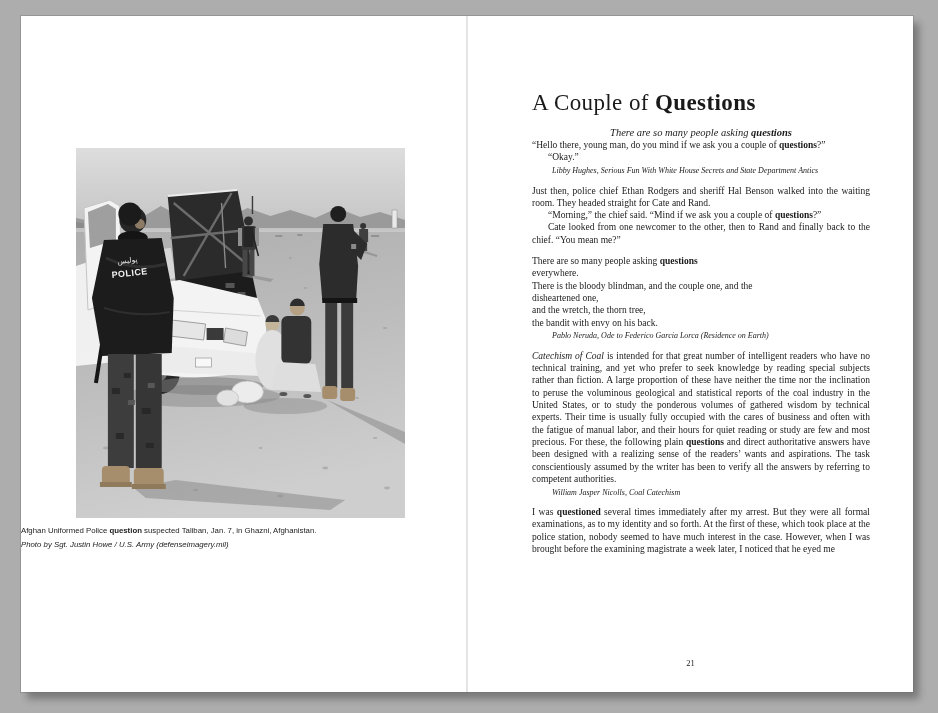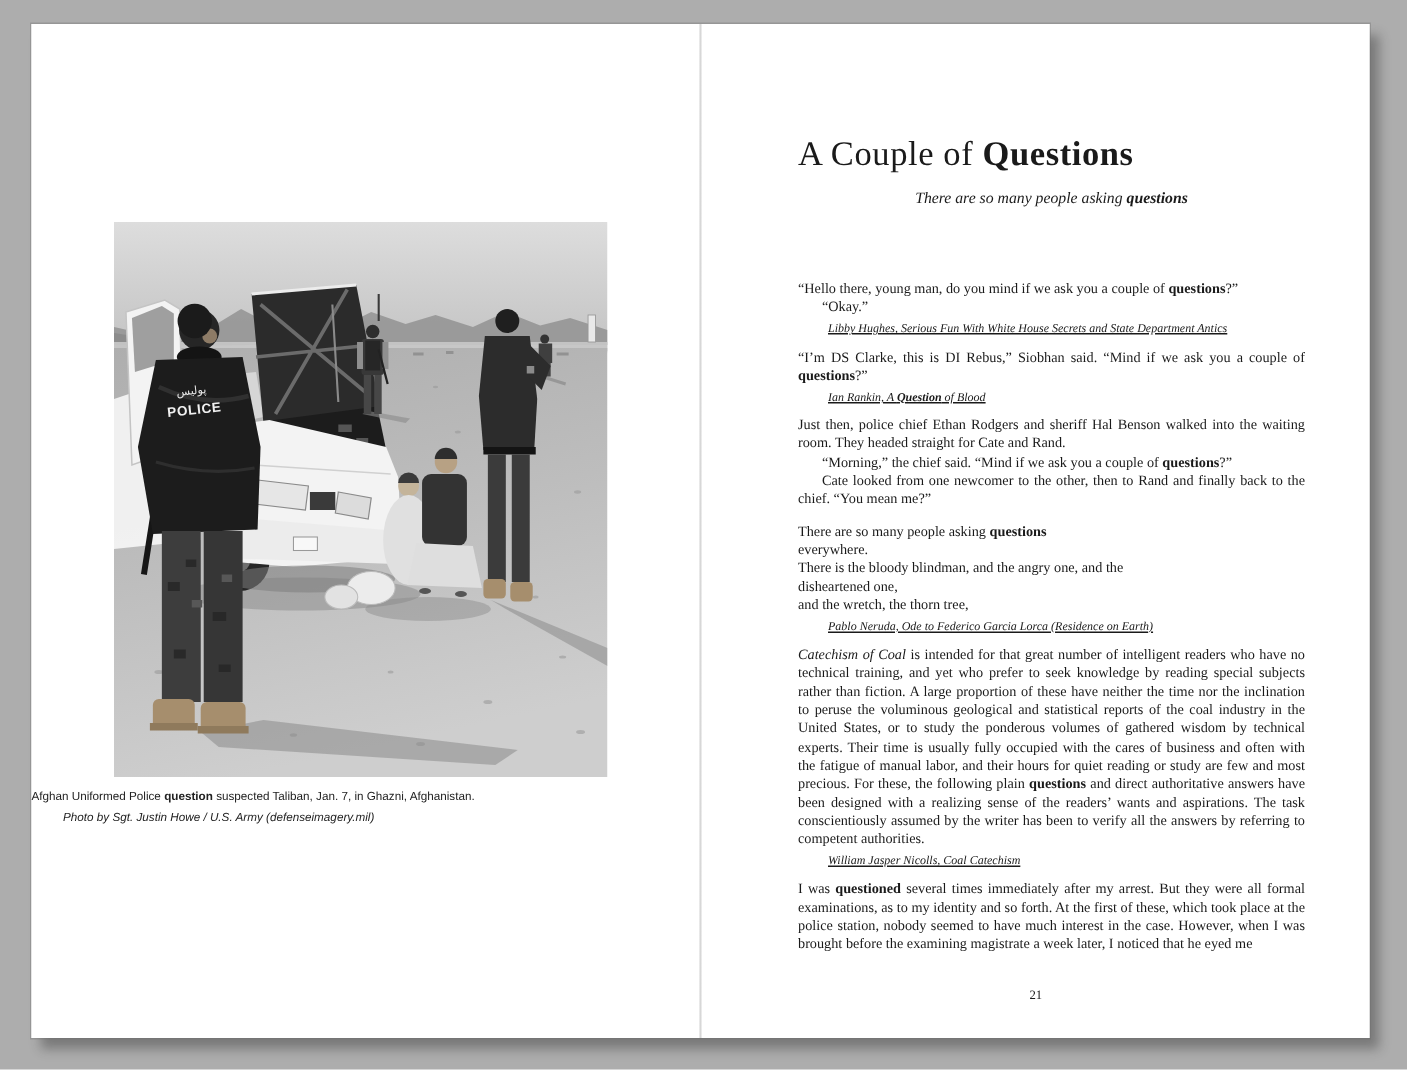--- a/index.html
+++ b/index.html
@@ -17,31 +17,31 @@
   }
   .page{width:445px;height:676px;background:var(--paper,#fff);position:relative;flex:0 0 auto;}
   .seam{width:2px;height:676px;flex:0 0 auto;
     background:linear-gradient(to right,#f1f1f1,#d7d7d7,#f3f3f3);}
   
   .photo-frame{position:absolute;left:55px;top:132px;width:329px;height:370px;}
   .photo-frame svg{display:block;width:100%;height:100%;}
   .caption{position:absolute;left:0;right:0;top:508px;text-align:left;
     font-family:"Liberation Sans", sans-serif;font-size:7.8px;line-height:14px;color:#222;}
   .caption p{margin:0;}
-  .caption .line2{font-style:italic;padding-left:21px;}
+  .caption .line2{font-style:italic;}
   
   .content{position:absolute;left:64px;top:74px;width:338px;bottom:26px;overflow:hidden;}
   .chapter-title{margin:0;font-weight:400;font-size:23px;line-height:26px;letter-spacing:.4px;}
   .chapter-sub{margin:10px 0 0 0;text-align:center;font-style:italic;font-size:10.5px;line-height:13px;}
-  .blocks{margin-top:48px;font-size:9.5px;line-height:12.3px;}
+  .blocks{font-size:9.5px;line-height:12.3px;}
   .block{margin:0 0 9px 0;}
   .para{margin:0;text-align:justify;}
   .para.indent{text-indent:16px;}
   .poem-line{margin:0;text-align:left;}
-  .attr{margin:2.5px 0 0 20px;font-style:italic;font-size:8px;line-height:9.5px;text-decoration:underline;}
+  .attr{margin:2.5px 0 0 20px;font-style:italic;font-size:8px;line-height:9.5px;}
   .b{font-weight:bold;}
   .i{font-style:italic;}
   .pagenum{position:absolute;bottom:24px;left:0;right:0;text-align:center;font-size:8.5px;}
   
   .ph-mountain{fill:var(--photo_mountain,#8f8f8f);}
   .ph-truck{fill:var(--photo_truck,#f3f3f3);}
   .ph-hood{fill:var(--photo_hood_dark,#2b2b2b);}
   .ph-uniform{fill:var(--photo_uniform_dark,#1c1c1c);}
   .ph-uniform-mid{fill:var(--photo_uniform_mid,#3d3d3d);}
   .ph-boot{fill:var(--photo_boots,#a38b69);}
@@ -230,34 +230,31 @@
     <div class="content">
       <h1 class="chapter-title"><span>A Couple of </span><span class="b">Questions</span></h1>
       <p class="chapter-sub"><span class="i">There are so many people asking </span><span class="b i">questions</span></p>
       <div class="blocks">
           <div class="block">
             <p class="para"><span>“Hello there, young man, do you mind if we ask you a couple of </span><span class="b">questions</span><span>?”</span></p>
             <p class="para indent"><span>“Okay.”</span></p>
             <p class="attr"><span>Libby Hughes, Serious Fun With White House Secrets and State Department Antics</span></p>
           </div>
           <div class="block">
-            <p class="para"><span>“I’m DS Clarke, this is DI Rebus,” Siobhan said. “Mind if we ask you a couple of </span><span class="b">questions</span><span>?”</span></p>
-            <p class="attr"><span>Ian Rankin, A </span><span class="b">Question</span><span> of Blood</span></p>
-          </div>
-          <div class="block">
             <p class="para"><span>Just then, police chief Ethan Rodgers and sheriff Hal Benson walked into the waiting room. They headed straight for Cate and Rand.</span></p>
             <p class="para indent"><span>“Morning,” the chief said. “Mind if we ask you a couple of </span><span class="b">questions</span><span>?”</span></p>
             <p class="para indent"><span>Cate looked from one newcomer to the other, then to Rand and finally back to the chief. “You mean me?”</span></p>
           </div>
           <div class="block">
             <p class="poem-line"><span>There are so many people asking </span><span class="b">questions</span></p>
             <p class="poem-line"><span>everywhere.</span></p>
-            <p class="poem-line"><span>There is the bloody blindman, and the angry one, and the</span></p>
+            <p class="poem-line"><span>There is the bloody blindman, and the couple one, and the</span></p>
             <p class="poem-line"><span>disheartened one,</span></p>
             <p class="poem-line"><span>and the wretch, the thorn tree,</span></p>
+            <p class="poem-line"><span>the bandit with envy on his back.</span></p>
             <p class="attr"><span>Pablo Neruda, Ode to Federico Garcia Lorca (Residence on Earth)</span></p>
           </div>
           <div class="block">
             <p class="para"><span class="i">Catechism of Coal</span><span> is intended for that great number of intelligent readers who have no technical training, and yet who prefer to seek knowledge by reading special subjects rather than fiction. A large proportion of these have neither the time nor the inclination to peruse the voluminous geological and statistical reports of the coal industry in the United States, or to study the ponderous volumes of gathered wisdom by technical experts. Their time is usually fully occupied with the cares of business and often with the fatigue of manual labor, and their hours for quiet reading or study are few and most precious. For these, the following plain </span><span class="b">questions</span><span> and direct authoritative answers have been designed with a realizing sense of the readers’ wants and aspirations. The task conscientiously assumed by the writer has been to verify all the answers by referring to competent authorities.</span></p>
             <p class="attr"><span>William Jasper Nicolls, Coal Catechism</span></p>
           </div>
           <div class="block">
             <p class="para"><span>I was </span><span class="b">questioned</span><span> several times immediately after my arrest. But they were all formal examinations, as to my identity and so forth. At the first of these, which took place at the police station, nobody seemed to have much interest in the case. However, when I was brought before the examining magistrate a week later, I noticed that he eyed me</span></p>
           </div>
         </div>

